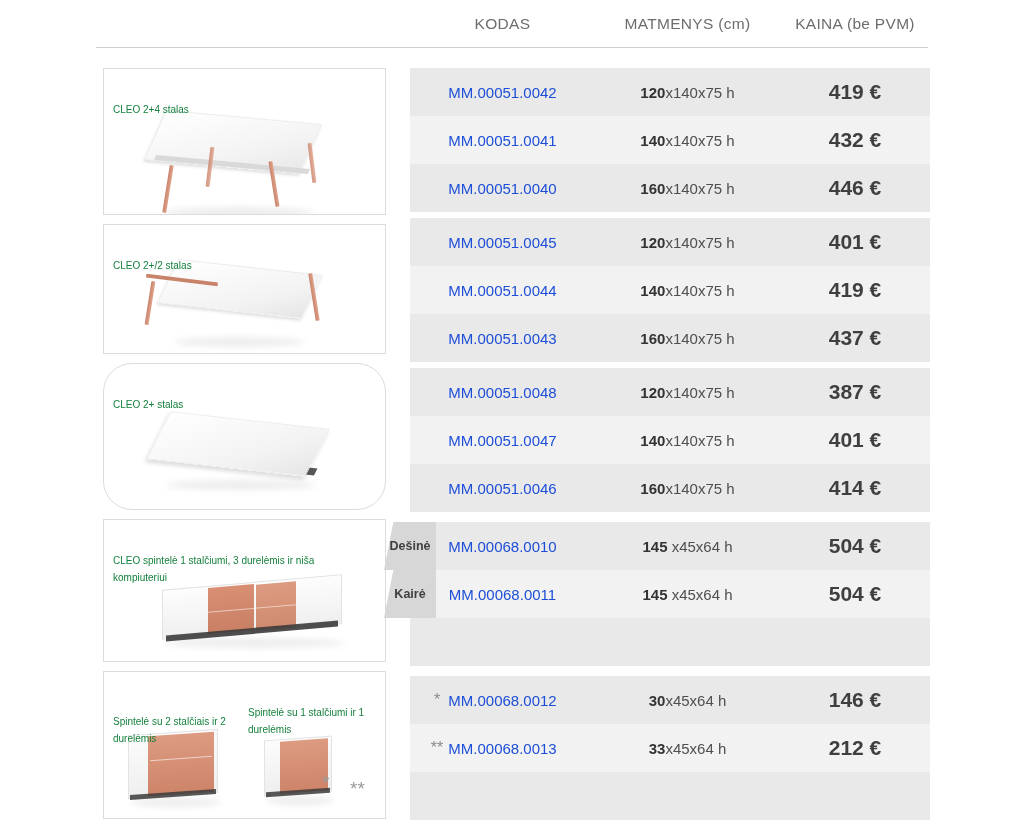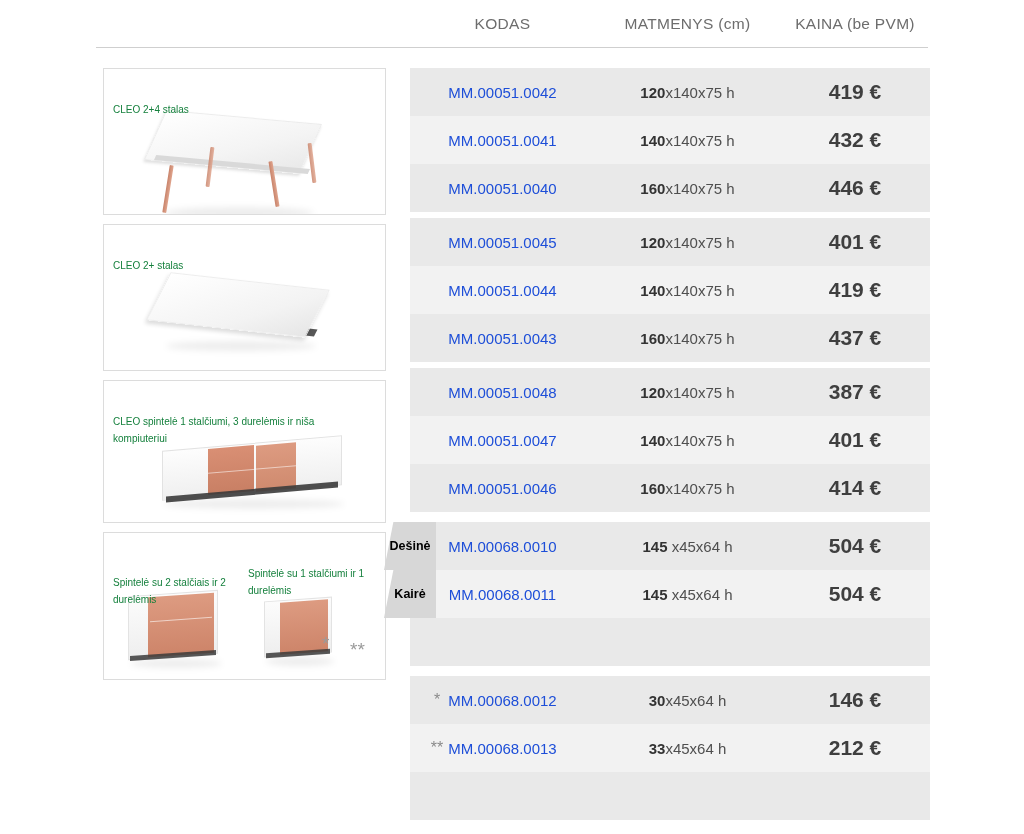--- a/index.html
+++ b/index.html
@@ -79,21 +79,21 @@
   }
   .prod-label.dual-left {
     left: 9px; top: 29px; max-width: 130px;
   }
   .prod-label.dual-right {
     left: 144px; top: 20px; max-width: 130px;
   }
 
   .card1 { height: 147px; }
   .card2 { height: 130px; }
-  .card3 { height: 147px; }
+  .card3 { height: 147px; border-radius: 29px; }
   .card4 { height: 143px; }
   .card5 { height: 148px; }
 
   
   .illus { position: absolute; left: 0; top: 0; width: 100%; height: 100%; }
 
   
   .t1-top {
     position: absolute; left: 48px; top: 48px; width: 160px; height: 48px;
     background: linear-gradient(160deg,#ffffff 0%,#f4f4f4 60%,#e8e8e8 100%);
@@ -254,21 +254,21 @@
     position: absolute;
     left: -26px;
     top: 0;
     width: 52px;
     height: 48px;
     background: #d7d7d7;
     display: flex;
     align-items: center;
     justify-content: center;
     font-size: 12.5px;
-    color: #000000;
+    color: #404040;
     font-weight: 700;
     clip-path: polygon(18% 0, 100% 0, 100% 100%, 0 100%);
   }
 </style>
 </head>
 <body>
 
 <div class="header">
   <div class="header-cols">
     <div class="hcol code">KODAS</div>
@@ -286,20 +286,30 @@
       <div class="shadow-el" style="left:60px;top:138px;width:150px;height:12px;"></div>
       <div class="t1-top"></div>
       <div class="t1-edge"></div>
       <div class="leg t1-l3"></div>
       <div class="leg t1-l4"></div>
       <div class="leg t1-l1"></div>
       <div class="leg t1-l2"></div>
     </div>
   </div>
 
+  <div class="prod-card card2">
+    <div class="prod-label">CLEO 2+/2 stalas</div>
+    <div class="illus">
+      <div class="shadow-el" style="left:70px;top:112px;width:130px;height:10px;"></div>
+      <div class="t2-top"></div>
+      <div class="t2-beam"></div>
+      <div class="leg t2-l1"></div>
+      <div class="leg t2-l2"></div>
+    </div>
+  </div>
 
   <div class="prod-card card3">
     <div class="prod-label">CLEO 2+ stalas</div>
     <div class="illus">
       <div class="shadow-el" style="left:62px;top:116px;width:150px;height:10px;"></div>
       <div class="t3-base"></div>
       <div class="t3-top"></div>
     </div>
   </div>
 

